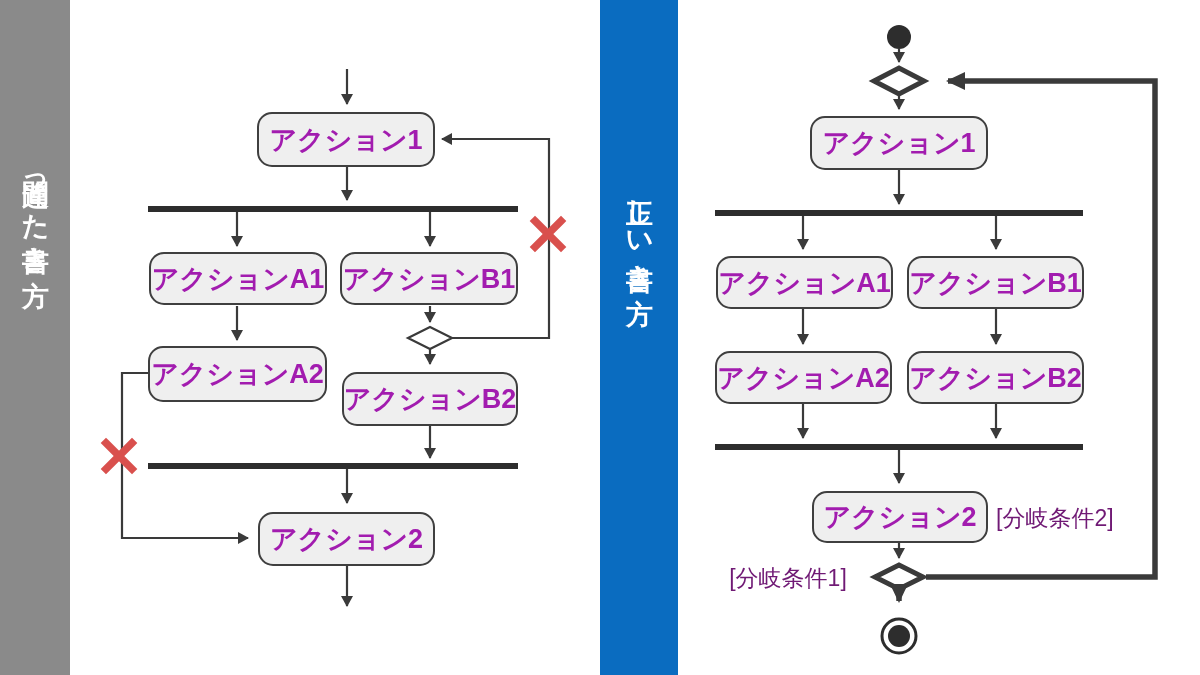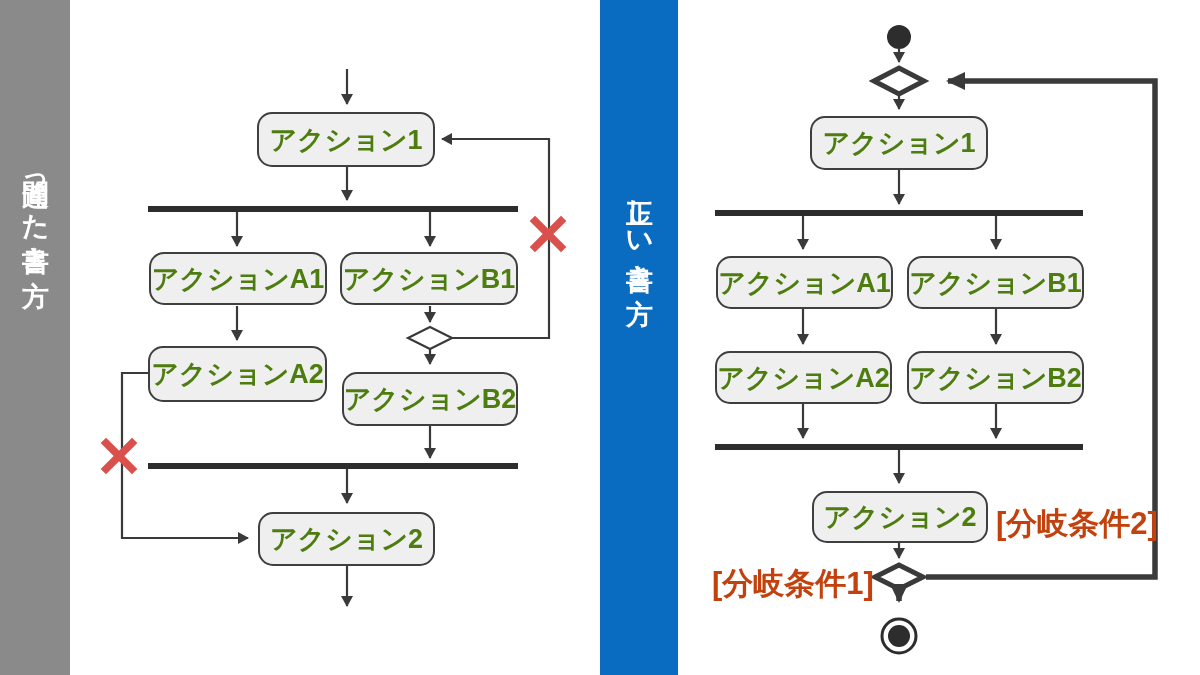--- a/index.html
+++ b/index.html
@@ -16,25 +16,25 @@
   .vtitle{
     writing-mode:vertical-rl;text-orientation:upright;
     color:#ffffff;font-size:27px;font-weight:700;line-height:1.0;
     letter-spacing:1px;
   }
   .vtitle-wrong{padding-top:160px;}
   .vtitle-correct{padding-top:180px;}
   .node{
     position:absolute;background:#efefef;border:2.5px solid #3f3f3f;border-radius:15px;
     display:flex;align-items:center;justify-content:center;
-    font-size:27px;font-weight:600;color:#4d7c0f;box-sizing:border-box;
+    font-size:27px;font-weight:600;color:#a21caf;box-sizing:border-box;
     white-space:nowrap;
   }
   .guard{
-    position:absolute;font-size:31px;font-weight:700;color:#c2410c;white-space:nowrap;
+    position:absolute;font-size:23px;font-weight:400;color:#701a75;white-space:nowrap;
   }
 </style>
 </head>
 <body>
 
 <div class="stage">
 
   <svg class="layer" width="1200" height="675" viewBox="0 0 1200 675">
     <defs>
       <marker id="ah" markerUnits="userSpaceOnUse" markerWidth="16" markerHeight="16" refX="10" refY="6" orient="auto">

